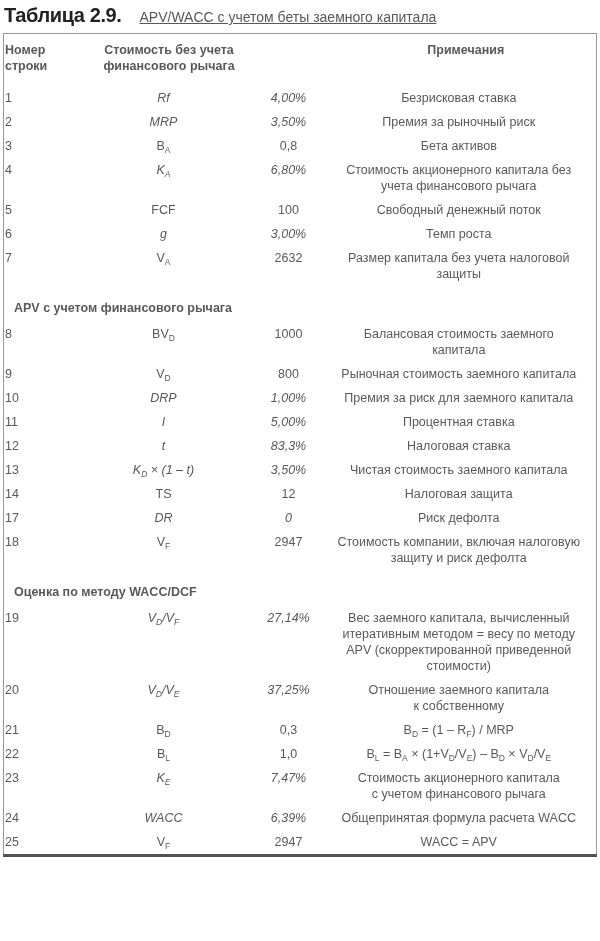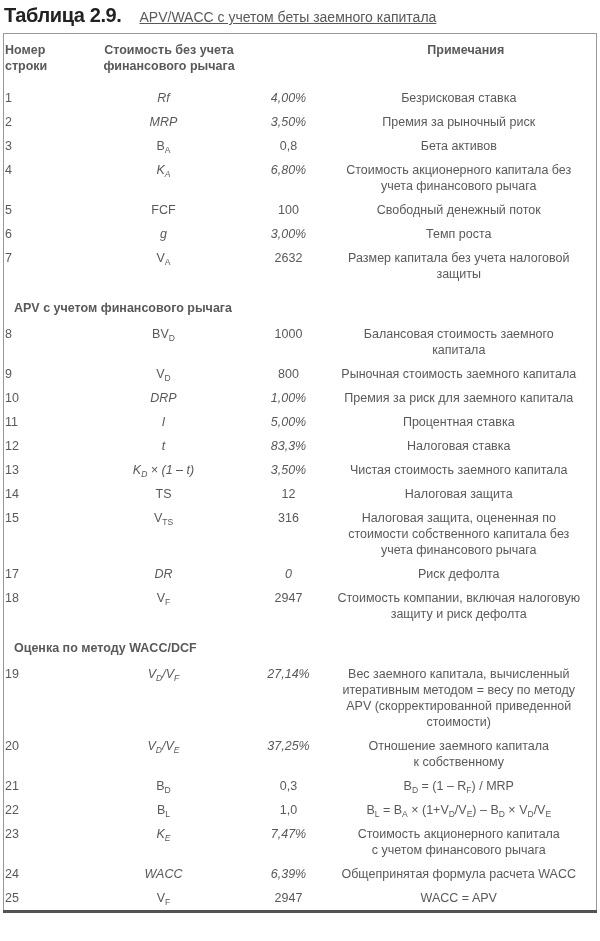--- a/index.html
+++ b/index.html
@@ -192,26 +192,20 @@
           <td class="cell-sym">K<sub>D</sub> × (1 – t)</td>
           <td class="cell-val">3,50%</td>
           <td class="cell-note">Чистая стоимость заемного капитала</td>
         </tr>
         <tr class="row-normal">
           <td class="cell-num">14</td>
           <td class="cell-sym">TS</td>
           <td class="cell-val">12</td>
           <td class="cell-note">Налоговая защита</td>
         </tr>
-        <tr class="row-normal">
-          <td class="cell-num">15</td>
-          <td class="cell-sym">V<sub>TS</sub></td>
-          <td class="cell-val">316</td>
-          <td class="cell-note">Налоговая защита, оцененная по стоимости собственного капитала без учета финансового рычага</td>
-        </tr>
         <tr class="row-italic">
           <td class="cell-num">17</td>
           <td class="cell-sym">DR</td>
           <td class="cell-val">0</td>
           <td class="cell-note">Риск дефолта</td>
         </tr>
         <tr class="row-bold">
           <td class="cell-num">18</td>
           <td class="cell-sym">V<sub>F</sub></td>
           <td class="cell-val">2947</td>

